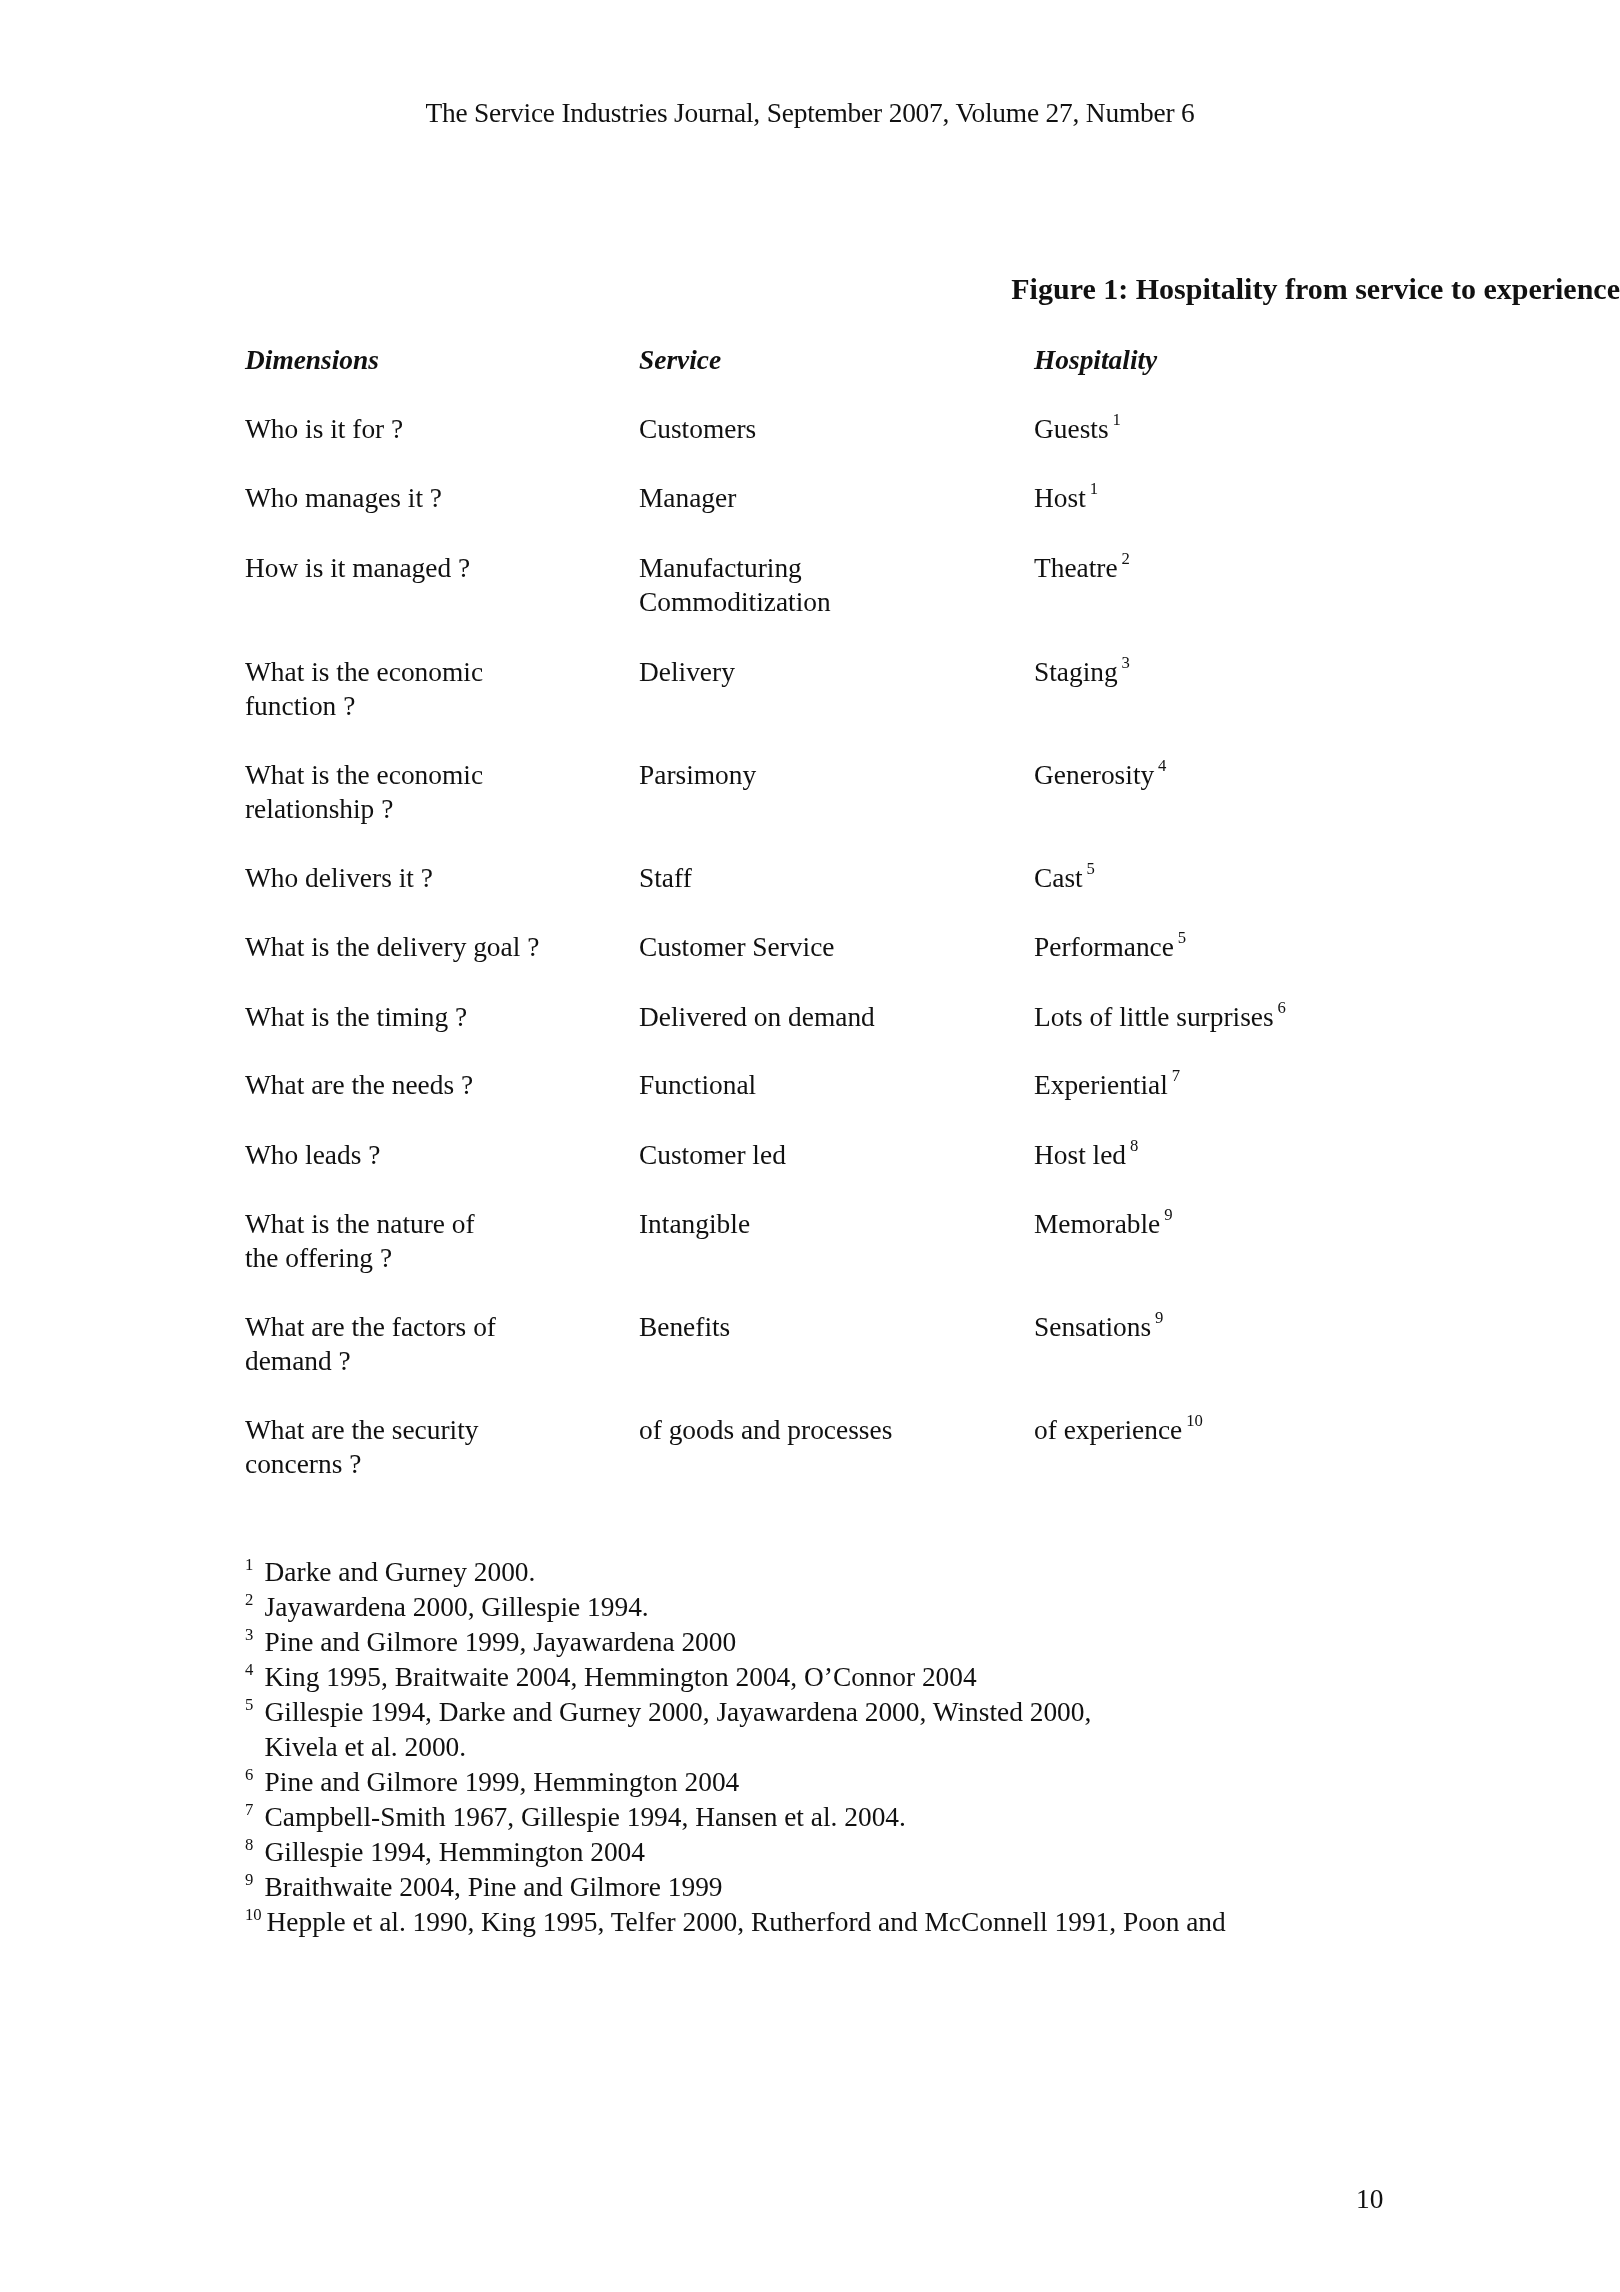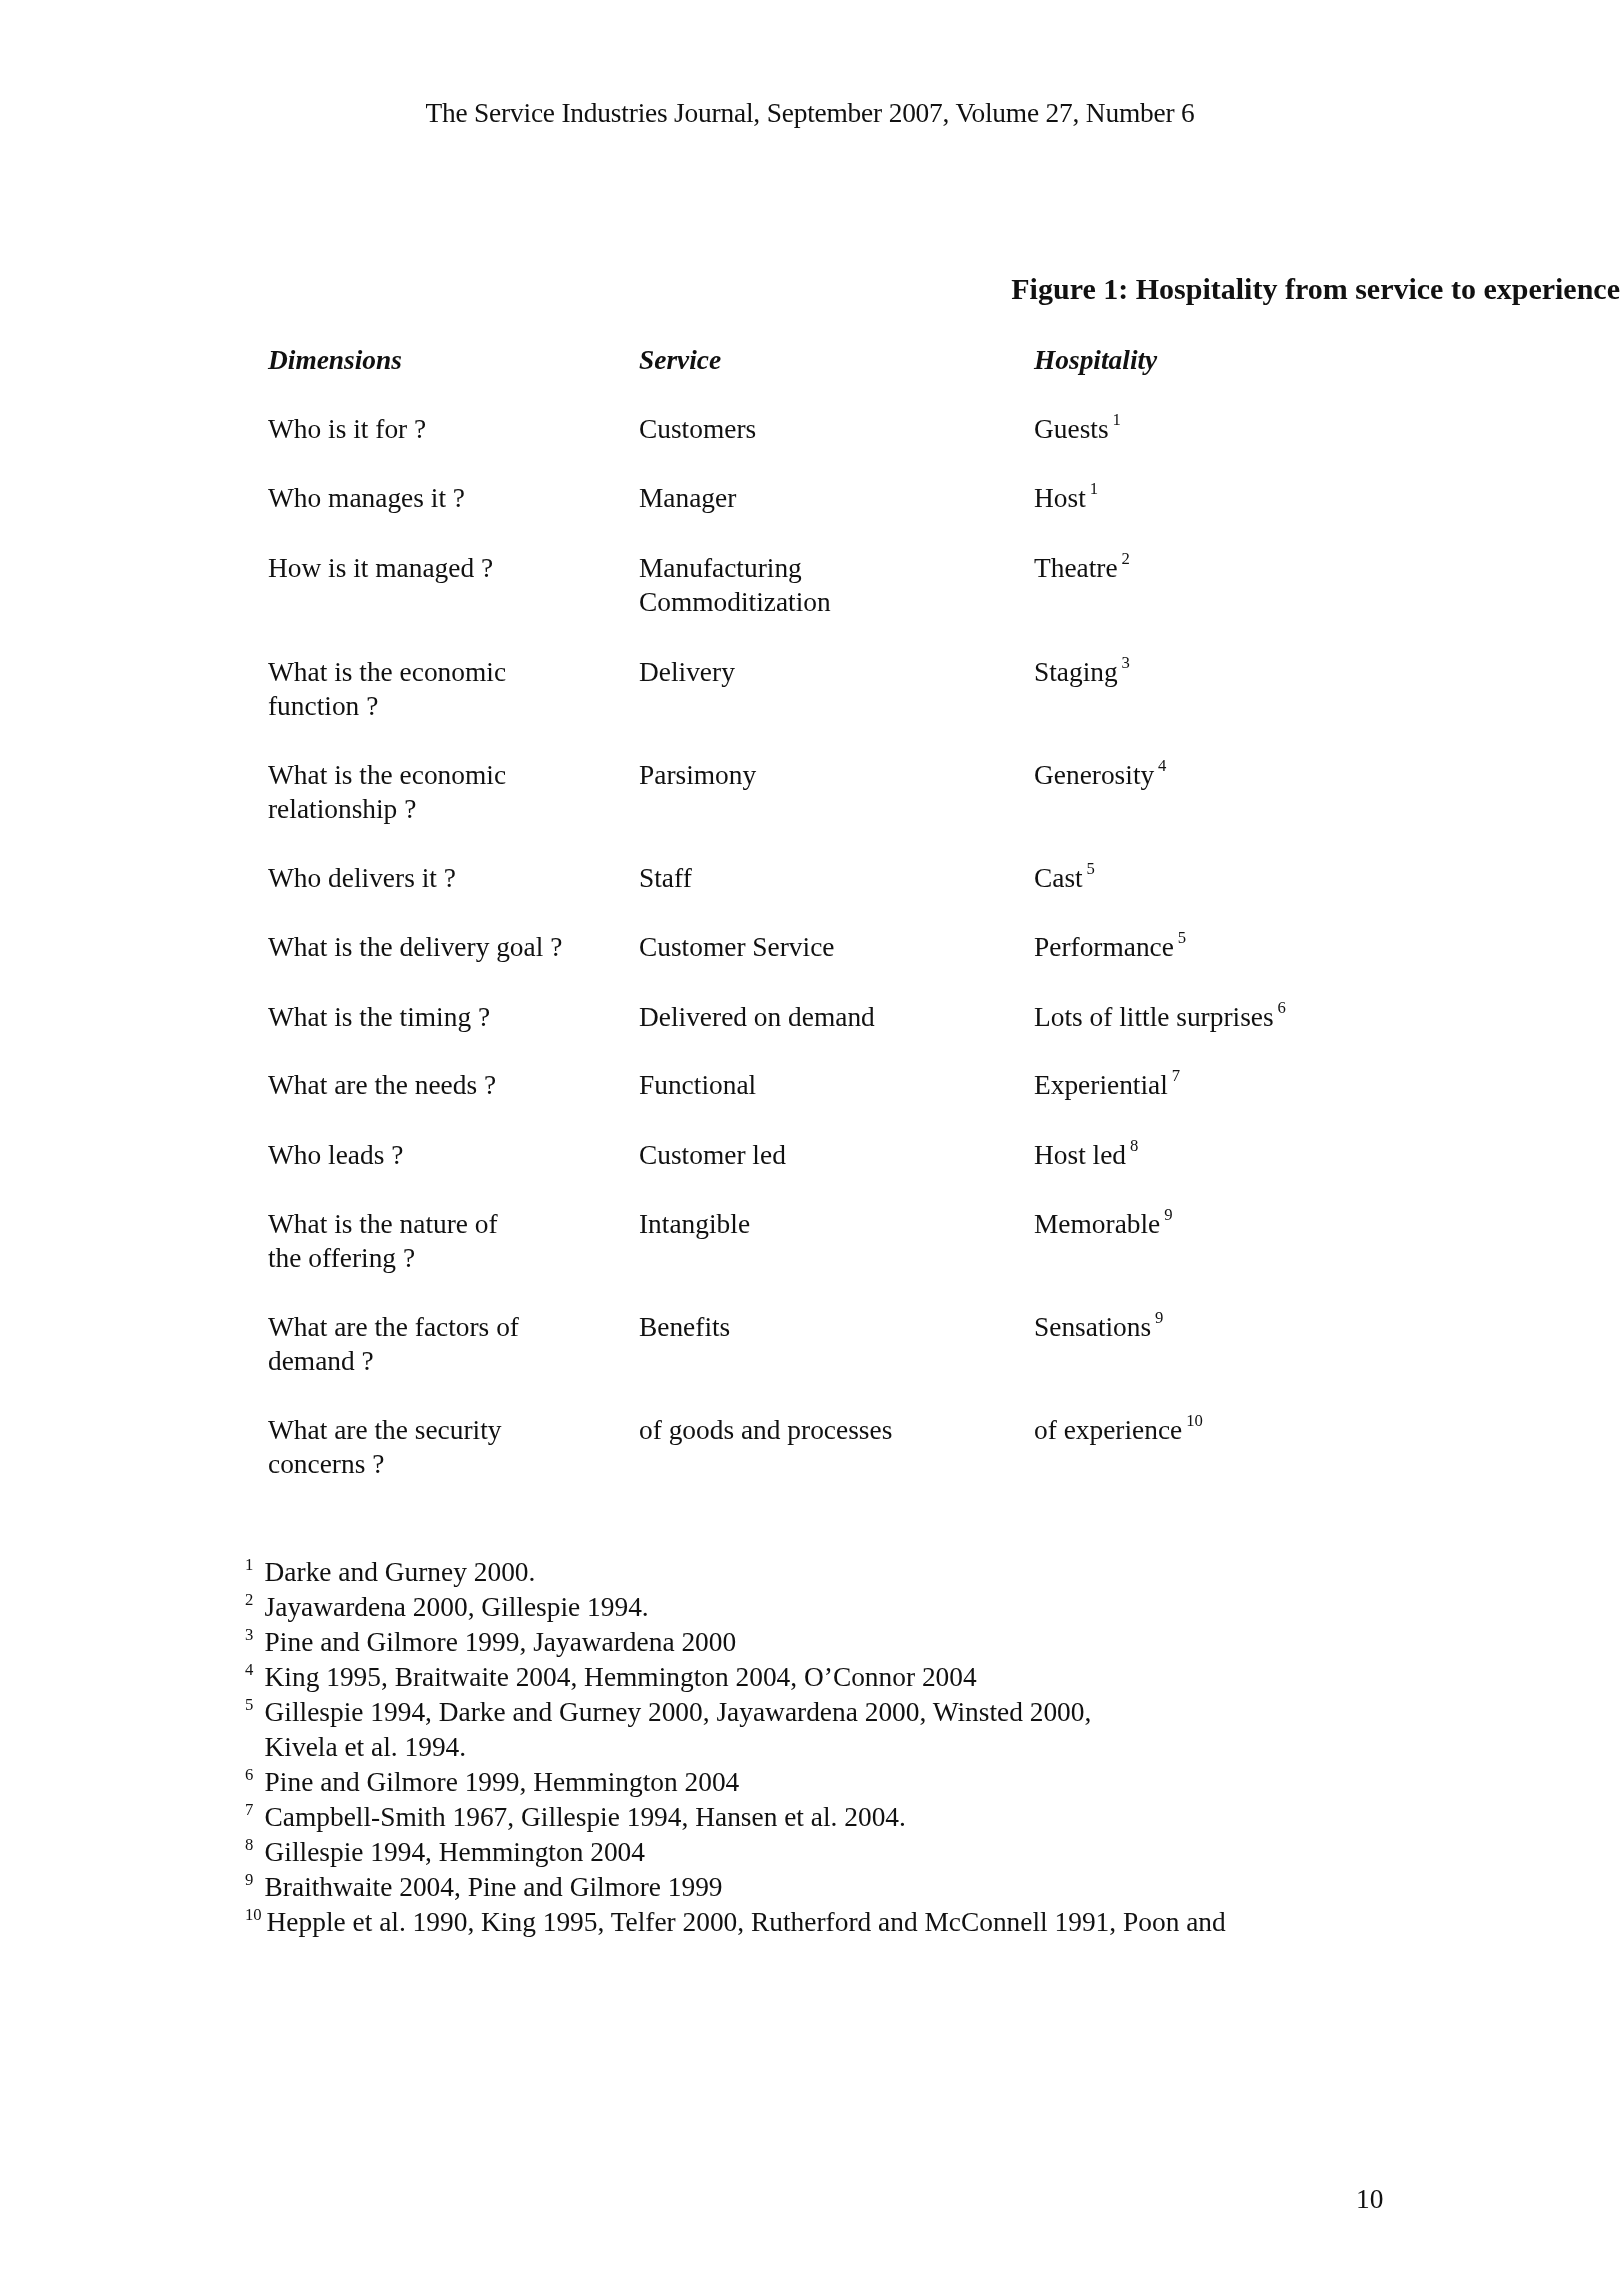--- a/index.html
+++ b/index.html
@@ -43,21 +43,21 @@
       position: relative;
       display: flex;
       font-size: 27.4px;
       line-height: 34px;
     }
     .cell {
       position: absolute;
       top: 0;
       white-space: pre-line;
     }
-    .c1 { left: 0; width: 333px; margin-left: 23px; }
+    .c1 { left: 0; width: 333px; }
     .c2 { left: 394px; width: 353px; }
     .c3 { left: 789px; width: 412px; }
     .head .cell {
       font-style: italic;
       font-weight: bold;
     }
     sup {
       font-size: 16.7px;
       line-height: 0;
       position: relative;
@@ -204,21 +204,21 @@
     <span class="num">3</span>
     <span class="line1">Pine and Gilmore 1999, Jayawardena 2000</span>
   </div>
   <div class="fn">
     <span class="num">4</span>
     <span class="line1">King 1995, Braitwaite 2004, Hemmington 2004, O’Connor 2004</span>
   </div>
   <div class="fn">
     <span class="num">5</span>
     <span class="line1">Gillespie 1994, Darke and Gurney 2000, Jayawardena 2000, Winsted 2000,</span>
-    <span class="line2">Kivela et al. 1994.</span>
+    <span class="line2">Kivela et al. 2000.</span>
   </div>
   <div class="fn">
     <span class="num">6</span>
     <span class="line1">Pine and Gilmore 1999, Hemmington 2004</span>
   </div>
   <div class="fn">
     <span class="num">7</span>
     <span class="line1">Campbell-Smith 1967, Gillespie 1994, Hansen et al. 2004.</span>
   </div>
   <div class="fn">

